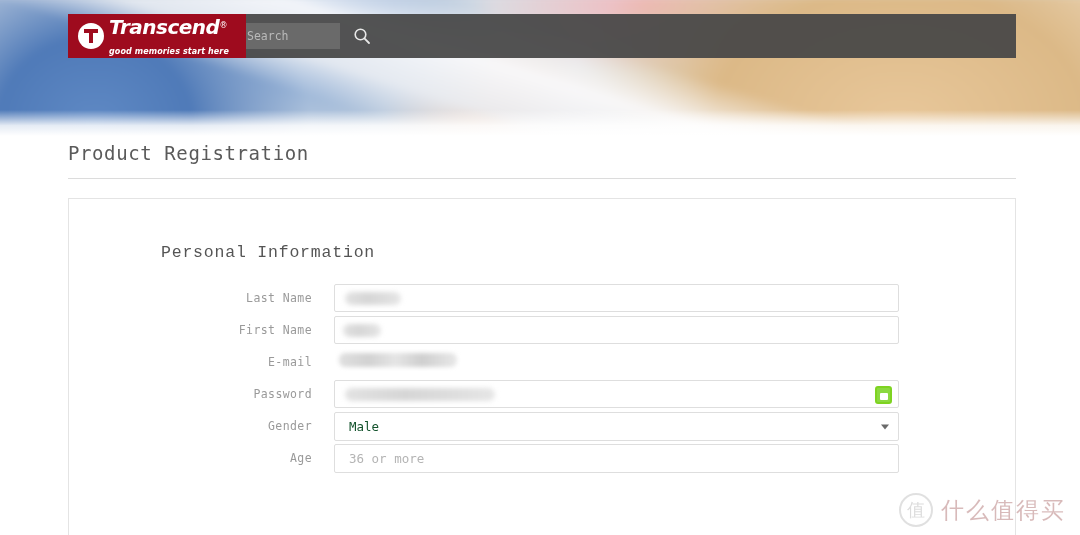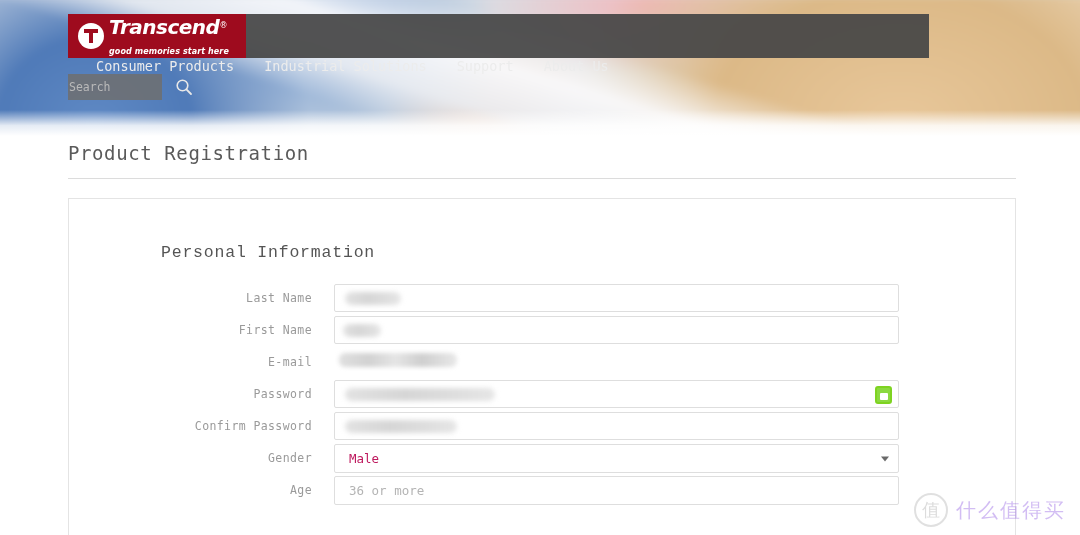--- a/index.html
+++ b/index.html
@@ -43,23 +43,23 @@
     transform: scale(1.06);
   }
   .hero-fade {
     position: absolute; left:0; bottom:0; width:1080px; height:26px;
     background: linear-gradient(to bottom, rgba(255,255,255,0) 0%, rgba(255,255,255,0.85) 60%, #ffffff 100%);
   }
 
   
   .navbar {
     position: absolute; left: 68px; top: 14px;
-    width: 861px; height: 44px;
+    width: 948px; height: 44px;
     background: rgba(70,70,70,0.93);
-    display: flex; align-items: stretch; flex-direction: column;
+    display: flex; align-items: stretch;
   }
   .logo {
     width: 178px; height: 44px;
     background: #9e0b1e;
     display: flex; align-items: center;
     padding-left: 10px;
     flex: 0 0 auto;
   }
   .logo-mark {
     width: 26px; height: 26px; border-radius: 50%;
@@ -205,21 +205,21 @@
     background: #ffffff; border-radius: 1px;
     display: block; margin-top: 3px;
   }
 
   .select-box {
     width: 565px; height: 29px;
     border: 1px solid #dedede; border-radius: 2px;
     background: #fff; position: relative;
     display: flex; align-items: center;
     padding-left: 14px;
-    font-size: 12.5px; color: #be185d;
+    font-size: 12.5px; color: #14532d;
     font-family: "DejaVu Sans Mono", "Liberation Mono", monospace;
     cursor: pointer;
   }
   .select-arrow {
     position: absolute; right: 9px; top: 50%;
     transform: translateY(-50%);
     width: 0; height: 0;
     border-left: 4px solid transparent;
     border-right: 4px solid transparent;
     border-top: 5px solid #6a6a6a;
@@ -234,21 +234,21 @@
   }
   .wm-logo {
     width: 34px; height: 34px; border-radius: 50%;
     border: 2px solid #9a9a9a;
     display: flex; align-items: center; justify-content: center;
     font-family: "DejaVu Sans", "Liberation Sans", sans-serif;
     font-size: 18px; color: #8e8e8e; line-height: 1;
   }
   .wm-text {
     font-family: Liberation Serif, serif;
-    font-size: 20px; color: #6d28d9; letter-spacing: 2px;
+    font-size: 23px; color: #7f1d1d; letter-spacing: 2px;
   }
 </style>
 </head>
 <body>
 
 <div class="page">
 
   <div class="hero">
     <div class="hero-img"></div>
     <div class="hero-fade"></div>
@@ -259,26 +259,20 @@
     <div class="logo">
       <div class="logo-mark"></div>
       <div class="logo-text">
         <div>
           <span class="logo-word">Transcend</span><span class="logo-reg">®</span>
         </div>
         <div class="logo-tag">good memories start here</div>
       </div>
     </div>
 
-    <div class="nav-links">
-      <a class="nav-link">Consumer Products</a>
-      <a class="nav-link">Industrial Solutions</a>
-      <a class="nav-link">Support</a>
-      <a class="nav-link">About Us</a>
-    </div>
 
     <div class="nav-search">
       <input class="search-box" type="text" placeholder="Search" style="">
       <div class="search-icon">
         <svg width="18" height="18" viewBox="0 0 18 18">
           <circle cx="7.5" cy="7.5" r="5.3" fill="none" stroke="#e8e8e8" stroke-width="1.6"></circle>
           <line x1="11.4" y1="11.4" x2="16" y2="16" stroke="#e8e8e8" stroke-width="1.8" stroke-linecap="round"></line>
         </svg>
       </div>
     </div>
@@ -322,28 +316,20 @@
     <div class="field-row">
       <div class="field-label">Password</div>
       <div class="field-control">
         <div class="input-box">
           <div class="redacted r-pw"></div>
           <div class="pw-icon"></div>
         </div>
       </div>
     </div>
 
-    <div class="field-row">
-      <div class="field-label">Confirm Password</div>
-      <div class="field-control">
-        <div class="input-box">
-          <div class="redacted r-cpw"></div>
-        </div>
-      </div>
-    </div>
 
     <div class="field-row">
       <div class="field-label">Gender</div>
       <div class="field-control">
         <div class="select-box">
           <span>Male</span>
           <span class="select-arrow"></span>
         </div>
       </div>
     </div>

